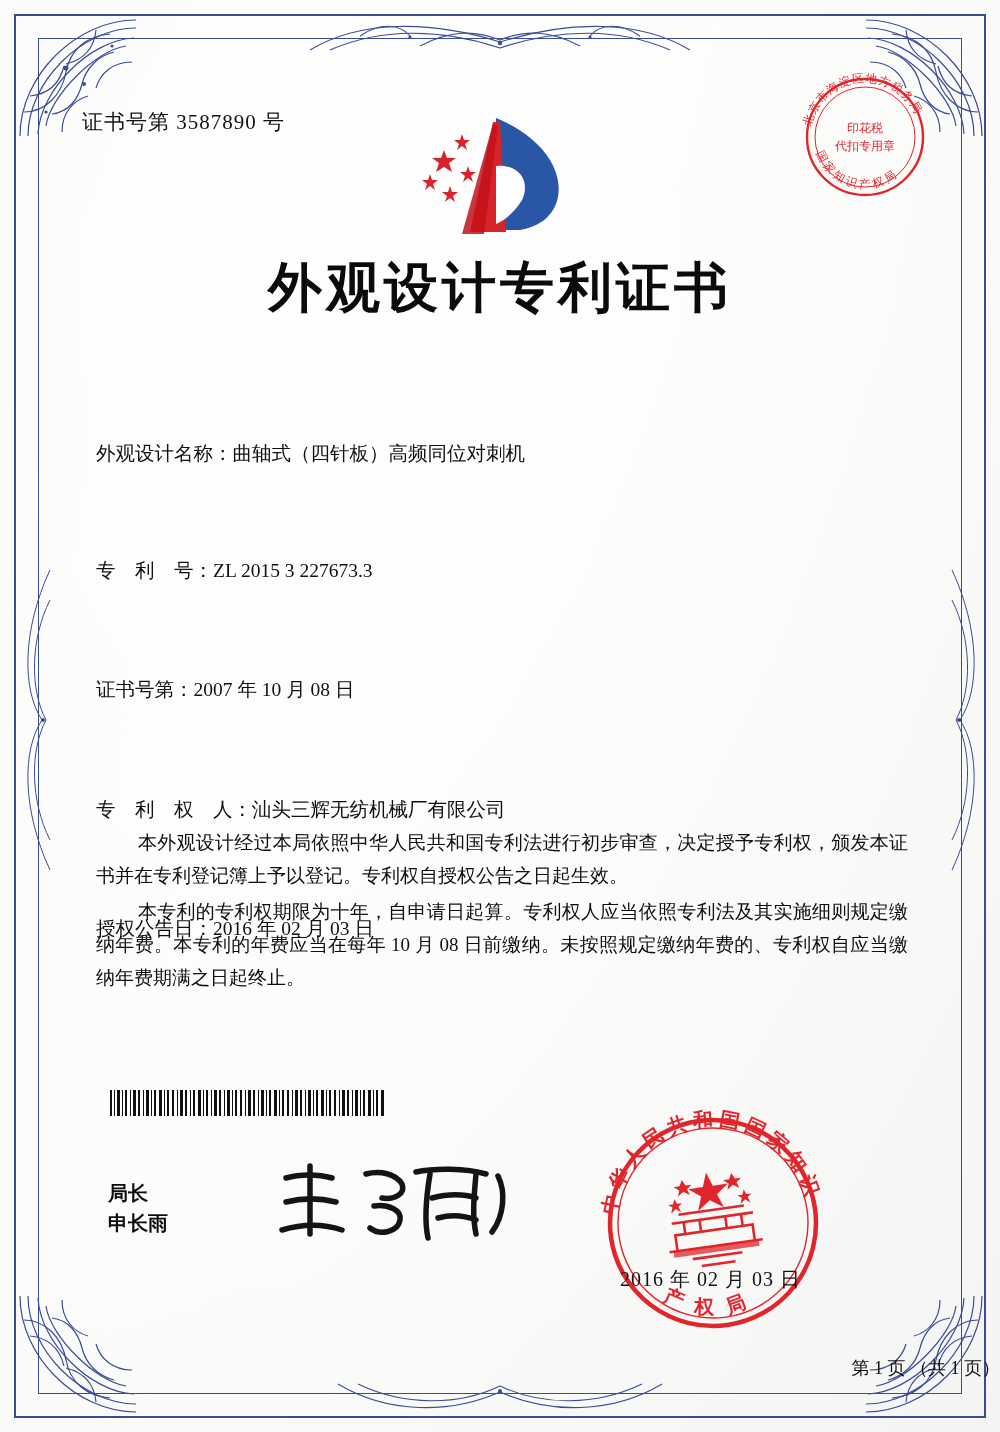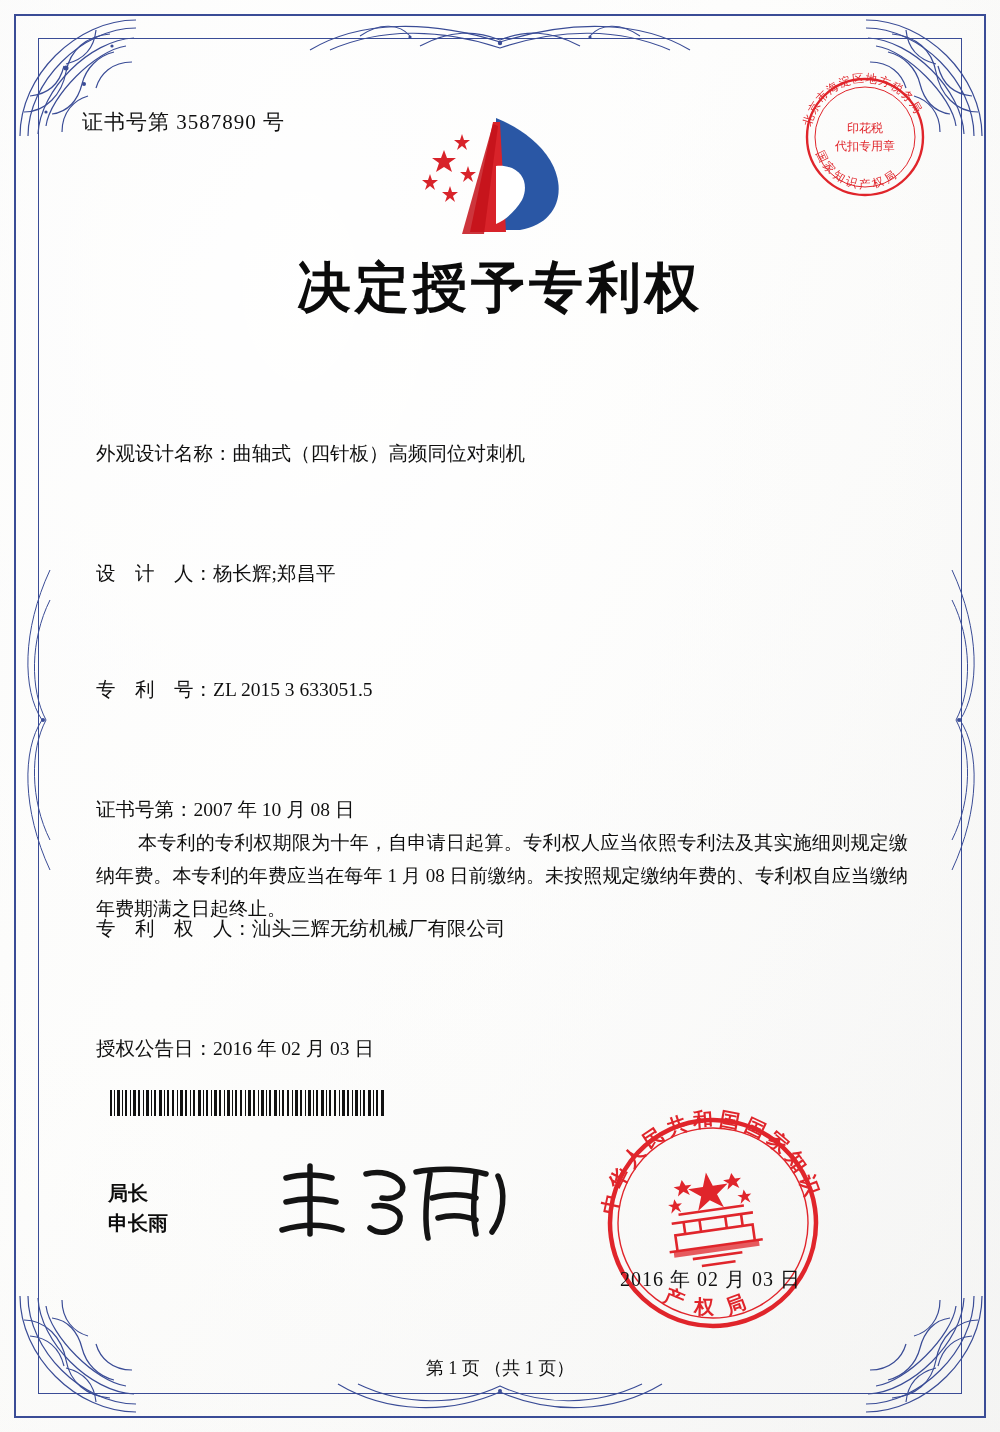--- a/index.html
+++ b/index.html
@@ -171,21 +171,21 @@
     top: 1266px;
     font-size: 20px;
     color: #111;
     z-index: 7;
     letter-spacing: 1px;
   }
   .page-foot {
     position: absolute;
     top: 1356px;
     left: 0; right: 0;
-    text-align: center;
+    text-align: right;
     font-size: 18px;
     color: #111;
     z-index: 5;
   }
 </style>
 </head>
 <body>
 
 <div id="page">
 
@@ -322,51 +322,48 @@
     <text font-size="11.5" fill="#e0252b" font-family="'DejaVu Serif',serif" letter-spacing="1.2">
       <textPath href="#taxArcTop" startOffset="6%">北京市海淀区地方税务局</textPath>
     </text>
     <text font-size="11.5" fill="#e0252b" font-family="'DejaVu Serif',serif" letter-spacing="3">
       <textPath href="#taxArcBot" startOffset="10%">国家知识产权局</textPath>
     </text>
     <text x="75" y="70" text-anchor="middle" font-size="12" fill="#e0252b" font-family="'DejaVu Serif',serif">印花税</text>
     <text x="75" y="88" text-anchor="middle" font-size="12" fill="#e0252b" font-family="'DejaVu Serif',serif">代扣专用章</text>
   </svg>
 
-  <div class="title">决定授予专利权</div>
+  <div class="title">外观设计专利证书</div>
 
   <div class="fields">
     <div class="field-row">
       <span class="field-label">外观设计名称：</span>
       <span class="field-value">曲轴式（四针板）高频同位对刺机</span>
     </div>
     <div class="field-row">
-      <span class="field-label">设　计　人：</span>
-      <span class="field-value">杨长辉;郑昌平</span>
-    </div>
-    <div class="field-row">
       <span class="field-label">专　利　号：</span>
-      <span class="field-value">ZL 2015 3 633051.5</span>
+      <span class="field-value">ZL 2015 3 227673.3</span>
     </div>
     <div class="field-row">
       <span class="field-label">证书号第：</span>
       <span class="field-value">2007 年 10 月 08 日</span>
     </div>
     <div class="field-row">
       <span class="field-label">专　利　权　人：</span>
       <span class="field-value">汕头三辉无纺机械厂有限公司</span>
     </div>
     <div class="field-row">
       <span class="field-label">授权公告日：</span>
       <span class="field-value">2016 年 02 月 03 日</span>
     </div>
   </div>
 
   <div class="body-text">
-    <p>本专利的专利权期限为十年，自申请日起算。专利权人应当依照专利法及其实施细则规定缴纳年费。本专利的年费应当在每年 1 月 08 日前缴纳。未按照规定缴纳年费的、专利权自应当缴纳年费期满之日起终止。</p>
+    <p>本外观设计经过本局依照中华人民共和国专利法进行初步审查，决定授予专利权，颁发本证书并在专利登记簿上予以登记。专利权自授权公告之日起生效。</p>
+    <p>本专利的专利权期限为十年，自申请日起算。专利权人应当依照专利法及其实施细则规定缴纳年费。本专利的年费应当在每年 10 月 08 日前缴纳。未按照规定缴纳年费的、专利权自应当缴纳年费期满之日起终止。</p>
   </div>
 
   <svg class="barcode" viewBox="0 0 275 26" preserveAspectRatio="none">
     <g fill="#111">
       <rect x="0" y="0" width="2" height="26"></rect>
         <rect x="4" y="0" width="1" height="26"></rect>
       <rect x="7" y="0" width="3" height="26"></rect>
         <rect x="12" y="0" width="1" height="26"></rect>
       <rect x="15" y="0" width="2" height="26"></rect>
         <rect x="20" y="0" width="1" height="26"></rect>

